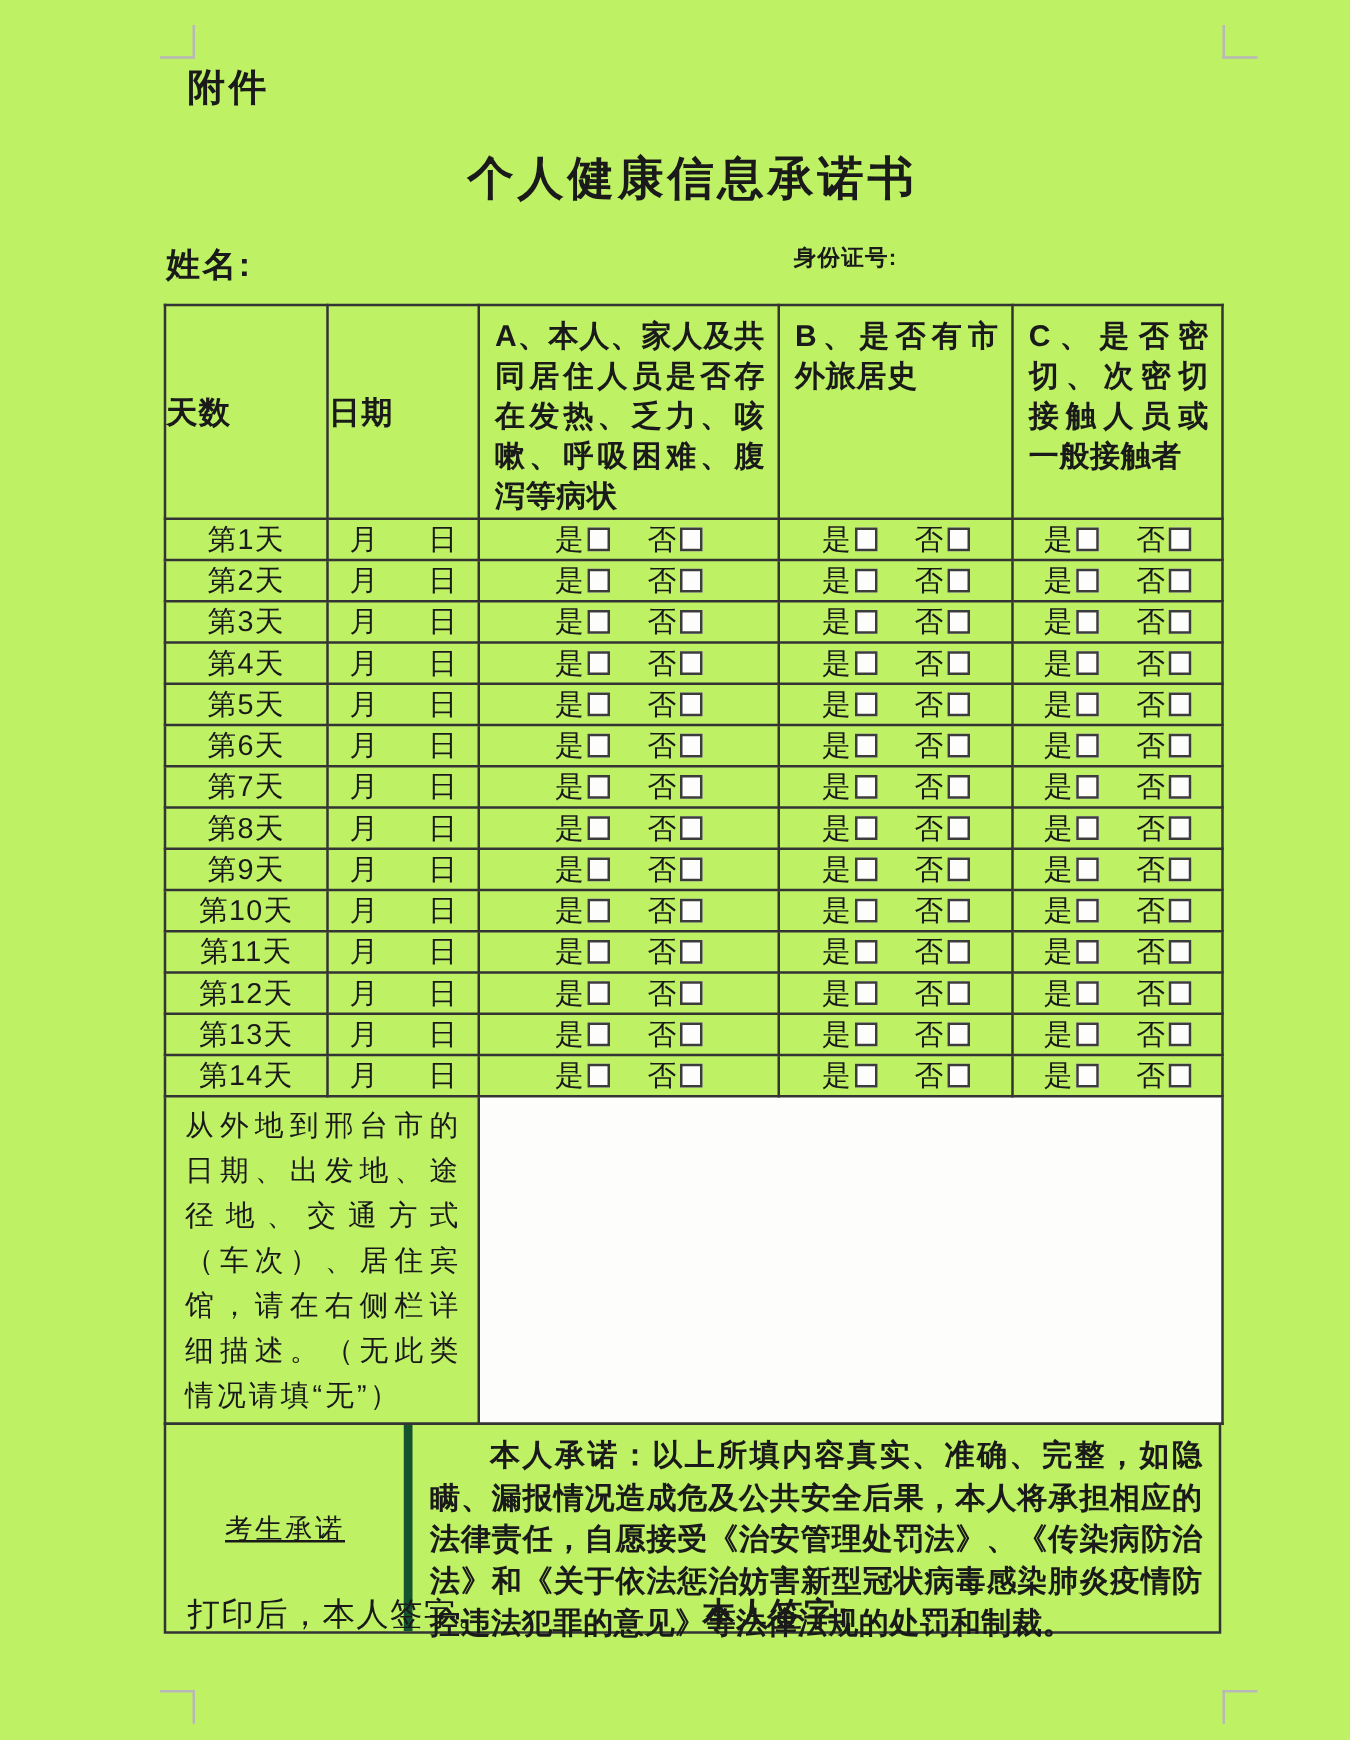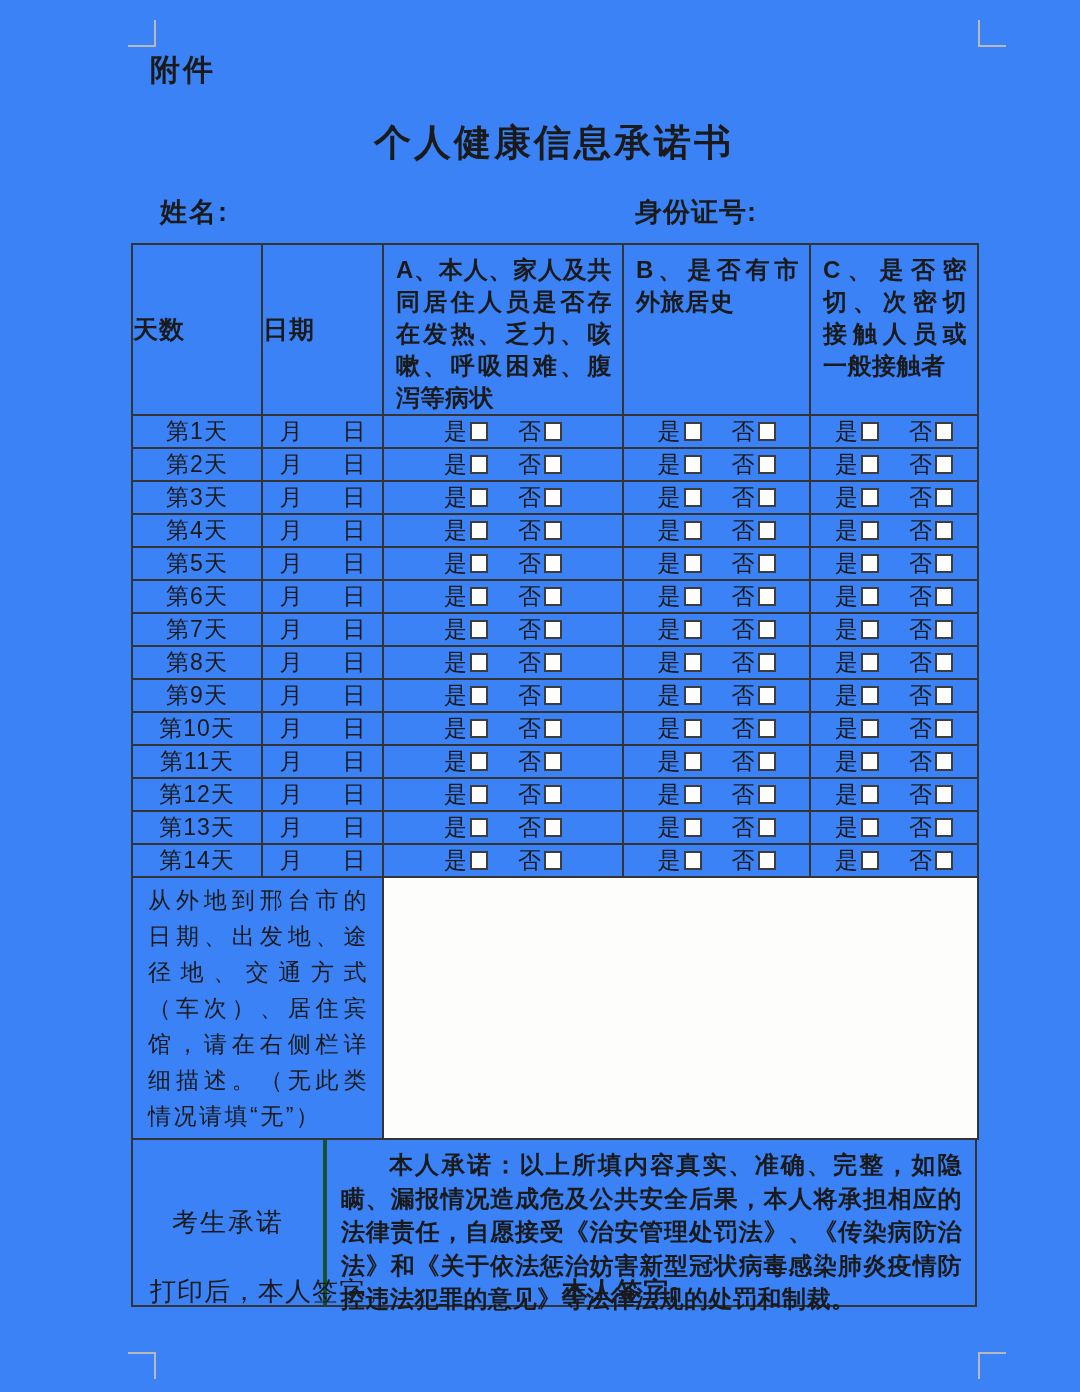--- a/index.html
+++ b/index.html
@@ -1,30 +1,30 @@
 <!DOCTYPE html>
 <html><head>
 <meta charset="utf-8">
 <style>
   html,body{margin:0;padding:0;}
   body{background:#fdfdfc;font-family:"Liberation Sans","DejaVu Sans",sans-serif;}
-  .page{position:relative;width:1080px;height:1392px;background:#3b82f6;color:#1a1a1a;overflow:hidden;}
+  .page{position:relative;width:1080px;height:1392px;background:#bef264;color:#1a1a1a;overflow:hidden;}
 
   
   .mark{position:absolute;width:26px;height:25px;}
   .mark-tl{left:128px;top:20px;border-right:2px solid #b8b8b8;border-bottom:2px solid #b8b8b8;}
   .mark-tr{left:978px;top:20px;border-left:2px solid #b8b8b8;border-bottom:2px solid #b8b8b8;}
   .mark-bl{left:128px;top:1352px;border-right:2px solid #b8b8b8;border-top:2px solid #b8b8b8;}
   .mark-br{left:978px;top:1352px;border-left:2px solid #b8b8b8;border-top:2px solid #b8b8b8;}
 
   .attachment{position:absolute;left:150px;top:50px;font-size:30px;font-weight:bold;letter-spacing:3px;}
   .title-wrap{position:absolute;left:131px;top:118px;width:846px;text-align:center;}
   .title{font-size:37px;font-weight:bold;letter-spacing:3px;}
-  .name-label{position:absolute;left:160px;top:194px;font-size:27px;font-weight:bold;letter-spacing:2px;}
-  .id-label{position:absolute;left:635px;top:194px;font-size:27px;font-weight:bold;letter-spacing:1px;}
+  .name-label{position:absolute;left:133px;top:194px;font-size:27px;font-weight:bold;letter-spacing:2px;}
+  .id-label{position:absolute;left:635px;top:194px;font-size:18px;font-weight:bold;letter-spacing:1px;}
 
   .table-wrap{position:absolute;left:131px;top:243px;width:846px;}
   table{border-collapse:collapse;table-layout:fixed;width:846px;}
   th,td{border:2px solid #343434;padding:0;}
   thead tr{height:140px;}
   th{font-size:24px;font-weight:bold;}
   .h-center{text-align:left;vertical-align:middle;font-size:25px;letter-spacing:1px;}
   .h-top{text-align:justify;vertical-align:top;padding:9px 10px 0 12px;line-height:32px;letter-spacing:0.5px;}
   tbody.days tr{height:24px;}
   tbody.days td{font-size:23px;text-align:center;vertical-align:middle;white-space:nowrap;}
@@ -32,21 +32,21 @@
   .m-lbl{margin-right:40px;}
   .opts{display:flex;justify-content:center;align-items:center;gap:30px;}
   .opt{display:inline-flex;align-items:center;}
   .cb{width:14px;height:15px;border:2px solid #3c3c3c;margin-left:3px;display:inline-block;background:#fdfdfc;}
 
   tr.travel{height:178px;}
   .travel-note{font-size:23px;line-height:36px;text-align:justify;vertical-align:middle;padding:4px 13px 4px 15px;letter-spacing:2.5px;}
   .travel-blank{background:#fdfdfc;}
 
   .promise{margin-top:-2px;width:846px;height:169px;border:2px solid #343434;display:flex;box-sizing:border-box;}
-  .promise-left{width:190px;border-right:4px solid #14532d;display:flex;align-items:center;justify-content:center;font-size:26px;letter-spacing:2px;flex:0 0 190px;}
+  .promise-left{width:190px;border-right:7px solid #14532d;display:flex;align-items:center;justify-content:center;font-size:22px;letter-spacing:2px;flex:0 0 190px;text-decoration:underline;}
   .promise-right{flex:1;font-size:24px;font-weight:bold;line-height:33.5px;padding:8px 13px 0 14px;text-align:justify;text-indent:2em;letter-spacing:0.5px;}
 
   .footer-left{position:absolute;left:150px;top:1274px;font-size:26px;font-weight:normal;letter-spacing:1px;}
   .footer-right{position:absolute;left:525px;top:1274px;font-size:26px;font-weight:bold;letter-spacing:1px;margin-left:37px;}
 </style>
 </head>
 <body>
 
 <div class="page">
 

